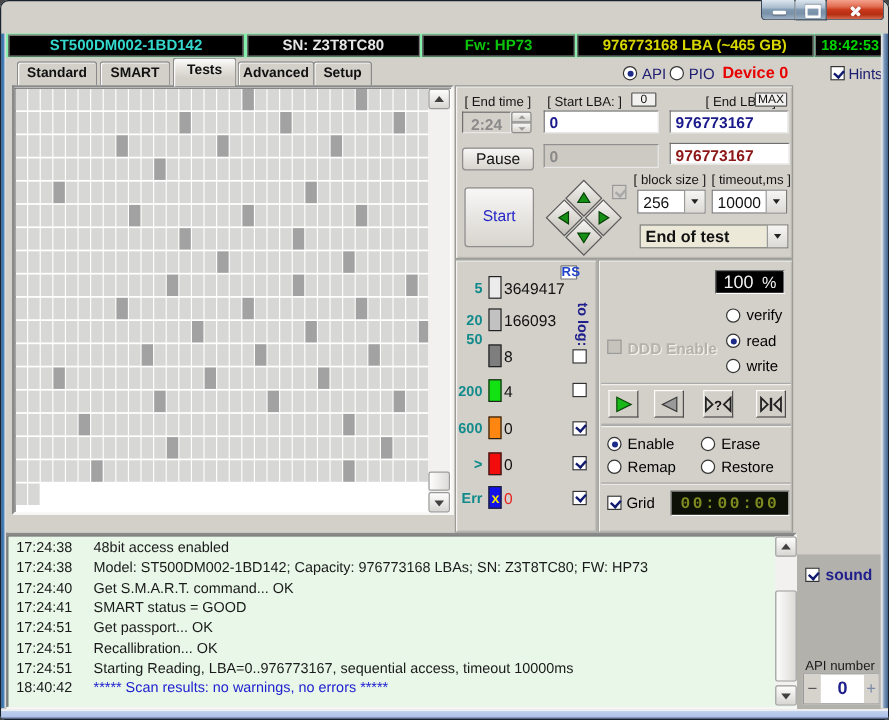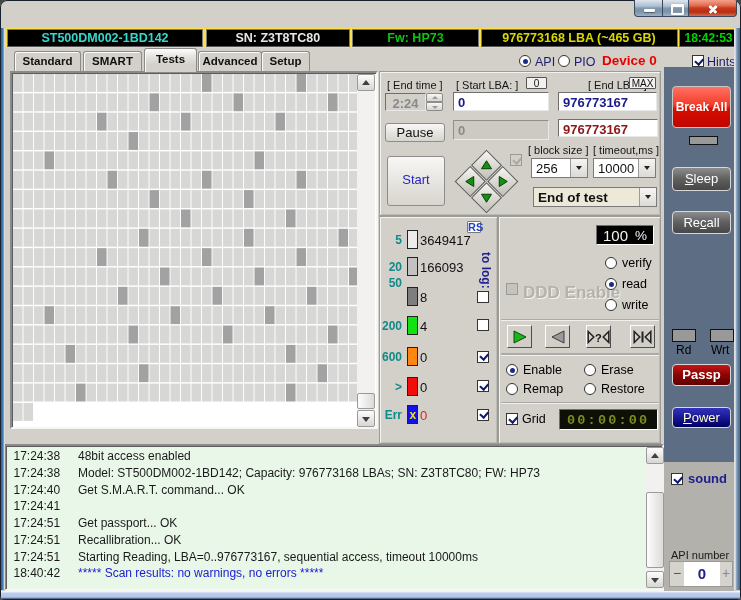--- a/index.html
+++ b/index.html
@@ -25,21 +25,21 @@
 #cap-close i{position:absolute;left:19px;top:4px;width:10px;height:10px;font-style:normal;}
 #cap-close i:before,#cap-close i:after{content:"";position:absolute;left:0px;top:3.5px;width:10px;height:2.6px;background:#fff;border-radius:1px;box-shadow:0 0 1px rgba(80,0,0,.6);}
 #cap-close i:before{transform:rotate(45deg);}
 #cap-close i:after{transform:rotate(-45deg);}
 
 .frame{position:absolute;background:linear-gradient(to bottom,#8fadc9,#b5cde6);z-index:50;}
 #frame-l{left:1px;top:28px;width:4px;height:562px;background:linear-gradient(to right,#2d5f96,#4a86c0 55%,#c2c9d2 75%,#ece9e4);}
 #frame-r{right:1px;top:28px;width:6px;height:562px;background:linear-gradient(to left,#45658c,#7e9cbd 55%,#ccd4de 75%,#eceae6);}
 #frame-b{left:1px;bottom:1px;width:739px;height:8px;background:linear-gradient(to bottom,#f0f2f4 0,#f0f2f4 1px,#bccdec 2px,#b2c6ea 6px,#8595c0 7px,#30405e 8px);}
 
-#infobar{position:absolute;left:5px;top:28px;width:731px;height:20px;background:#fde047;}
+#infobar{position:absolute;left:5px;top:28px;width:731px;height:20px;background:#86efac;}
 .seg{position:absolute;top:1px;height:16px;background:#000;border:1px solid #7a7a7a;border-bottom-color:#565656;text-align:center;font-size:12.5px;font-weight:bold;line-height:17px;white-space:nowrap;}
 
 #tabrow{position:absolute;left:5px;top:48px;width:731px;height:24px;background:#d3d0c9;}
 .tab{position:absolute;top:3px;height:20px;background:#d3d0c9;border:1px solid #8a8a8a;border-bottom:none;border-radius:3px 3px 0 0;box-shadow:inset 1px 1px 0 #fbfbfb;font-size:11.5px;font-weight:bold;color:#111;text-align:center;}
 .tab.active{top:0px;height:23px;background:linear-gradient(#fdfdfd,#e8e6e1 30%,#d3d0c9 70%);z-index:2;}
 .tab span{display:block;margin-top:3px;}
 .tab.active span{margin-top:4px;}
 
 .radio{box-sizing:border-box;position:absolute;width:12px;height:12px;border-radius:50%;background:#fff;border:1px solid #333;}
 .radio.sel:before{content:"";position:absolute;left:2.5px;top:2.5px;width:5px;height:5px;border-radius:50%;background:#1c2b8a;}
@@ -814,21 +814,21 @@
       </div>
     <div style="position:absolute;left:113px;top:35px;font-size:12px;font-weight:bold;color:#20208c;transform:rotate(90deg);transform-origin:0 0;white-space:nowrap;">to log:</div>
   </div>
 
   <div class="panel" id="p-lcd" style="left:498px;top:216px;width:163px;height:228px;">
     <div class="lcd" style="left:97px;top:8px;width:56px;height:18px;">
         <span style="color:#f2f2f2;font-size:15px;position:absolute;left:6px;top:1px;">100</span>
         <span style="color:#f2f2f2;font-size:13.5px;position:absolute;right:6px;top:2px;">%</span>
       </div>
     <div class="checkbox" style="left:7px;top:66px;background:#c6c3bc;border-color:#9a9a9a;"></div>
-    <div style="position:absolute;left:24px;top:66px;font-size:17px;font-weight:bold;color:#b5b2ab;text-shadow:1px 1px 0 #f2f1ee;">DDD Enable</div>
+    <div style="position:absolute;left:24px;top:66px;font-size:13px;font-weight:bold;color:#b5b2ab;text-shadow:1px 1px 0 #f2f1ee;">DDD Enable</div>
 
     <div style="position:absolute;left:2px;top:102px;width:158px;height:33px;border-top:1px solid #aaa;border-bottom:1px solid #aaa;box-shadow:0 1px 0 #f0efec, inset 0 1px 0 #f0efec;"></div>
     <div class="btn3d tbtn" style="left:8px;top:108px;"><svg width="16" height="14" viewBox="0 0 16 14">
           <polygon points="2,1 14,7 2,13" fill="#18b818" stroke="#0a4a0a" stroke-width="1"></polygon>
         </svg></div>
     <div class="btn3d tbtn" style="left:46px;top:108px;"><svg width="16" height="14" viewBox="0 0 16 14">
           <polygon points="14,1 2,7 14,13" fill="#9a9a9a" stroke="#3a3a3a" stroke-width="1"></polygon>
         </svg></div>
     <div class="btn3d tbtn" style="left:87px;top:108px;"><svg width="23" height="14" viewBox="0 0 23 14">
           <polygon points="1.2,1.5 6.8,7 1.2,12.5" fill="none" stroke="#222" stroke-width="1.5"></polygon>
@@ -856,32 +856,20 @@
         <span style="position:absolute;left:7px;top:3px;font-family:'Liberation Mono',monospace;font-size:13.5px;font-weight:bold;color:#7f8b20;letter-spacing:2.2px;">00:00:00</span>
       </div>
     <div class="radio" style="left:106px;top:40px;"></div>
       <div style="position:absolute;left:123px;top:39px;font-size:12.5px;">verify</div>
     <div class="radio sel" style="left:106px;top:61px;"></div>
       <div style="position:absolute;left:123px;top:60px;font-size:12.5px;">read</div>
     <div class="radio" style="left:106px;top:82px;"></div>
       <div style="position:absolute;left:123px;top:81px;font-size:12.5px;">write</div>
   </div>
 
-  <div id="rpanel">
-    <div class="rbtn" style="top:19px;height:42px;background:linear-gradient(#ff7264,#f23c2a 45%,#d70d00 55%,#c00500);border:1px solid #c8c8c8;font-weight:bold;font-size:12px;line-height:40px;">Break All</div>
-    <div style="position:absolute;left:25px;top:69px;width:27px;height:7px;background:#999;border:1px solid #111;"></div>
-    <div class="rbtn" style="top:100px;height:24px;background:linear-gradient(#8d8d8d,#5f5f5f 50%,#474747);border:1px solid #d8d8d8;font-size:13px;line-height:22px;"><u>S</u>leep</div>
-    <div class="rbtn" style="top:144px;height:23px;background:linear-gradient(#8d8d8d,#5f5f5f 50%,#474747);border:1px solid #d8d8d8;font-size:13px;line-height:21px;">Re<u>c</u>all</div>
-    <div style="position:absolute;left:8px;top:262px;width:22px;height:11px;background:#999;border:1px solid #111;"></div>
-    <div style="position:absolute;left:46px;top:262px;width:22px;height:11px;background:#999;border:1px solid #111;"></div>
-    <div style="position:absolute;left:12px;top:276px;font-size:12px;color:#000;">Rd</div>
-    <div style="position:absolute;left:47px;top:276px;font-size:12px;color:#000;">Wrt</div>
-    <div class="rbtn" style="top:297px;height:22px;background:linear-gradient(#c41616,#8c0404 50%,#600000);border:1px solid #d8d8d8;font-weight:bold;font-size:13px;line-height:20px;">Passp</div>
-    <div class="rbtn" style="top:340px;height:21px;background:linear-gradient(#3333bb,#181895 50%,#000060);border:1px solid #d8d8d8;font-size:13px;line-height:19px;color:#ffffcc;"><u>P</u>ower</div>
-  </div>
   <div id="rbottom">
     <div class="checkbox checked" style="left:7px;top:11px;"></div>
     <div style="position:absolute;left:24px;top:9px;font-size:13px;font-weight:bold;color:#20208c;">sound</div>
     <div style="position:absolute;left:7px;top:87px;font-size:11px;color:#1a1a1a;">API number</div>
     <div style="position:absolute;left:5px;top:99px;width:62px;height:24px;background:#fff;border:1px solid #999;">
       <div style="position:absolute;left:0;top:0;width:14px;height:24px;background:#d6d3cc;color:#555;text-align:center;line-height:22px;font-size:14px;">−</div>
       <div style="position:absolute;right:0;top:0;width:12px;height:24px;background:#d6d3cc;color:#7a8aa8;text-align:center;line-height:22px;font-size:14px;">+</div>
       <div style="position:absolute;left:14px;top:0;right:12px;text-align:center;line-height:24px;font-size:15px;font-weight:bold;color:#20208c;">0</div>
     </div>
   </div>
@@ -895,20 +883,21 @@
         <div class="logline" style="top:19.75px;">
           <span class="ts">17:24:38</span>
           <span class="msg" style="">Model: ST500DM002-1BD142; Capacity: 976773168 LBAs; SN: Z3T8TC80; FW: HP73</span>
         </div>
         <div class="logline" style="top:36.5px;">
           <span class="ts">17:24:40</span>
           <span class="msg" style="">Get S.M.A.R.T. command... OK</span>
         </div>
         <div class="logline" style="top:53.25px;">
           <span class="ts">17:24:41</span>
+          <span class="msg" style="">SMART status = GOOD</span>
         </div>
         <div class="logline" style="top:70px;">
           <span class="ts">17:24:51</span>
           <span class="msg" style="">Get passport... OK</span>
         </div>
         <div class="logline" style="top:86.75px;">
           <span class="ts">17:24:51</span>
           <span class="msg" style="">Recallibration... OK</span>
         </div>
         <div class="logline" style="top:103.5px;">

